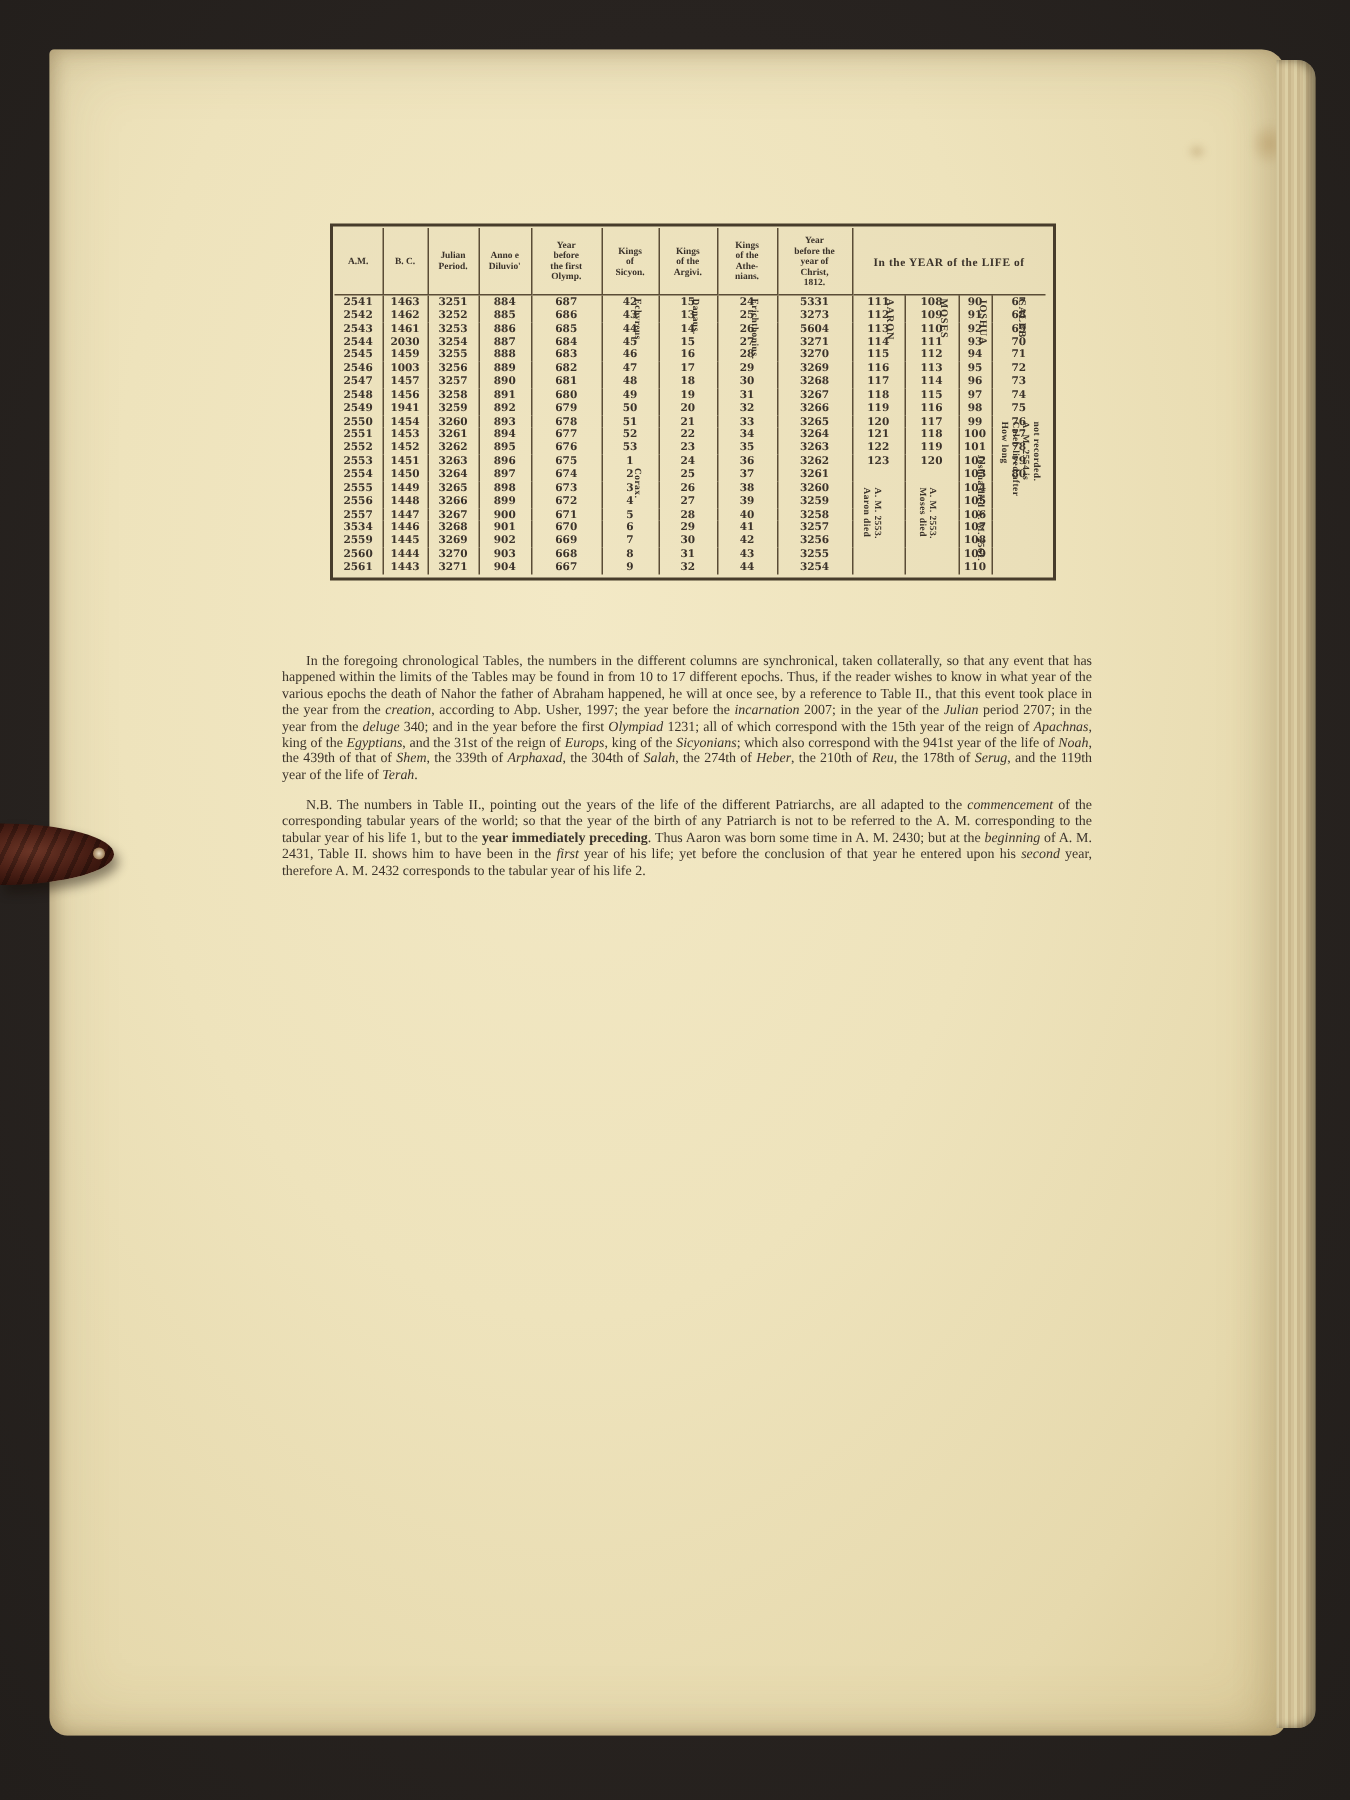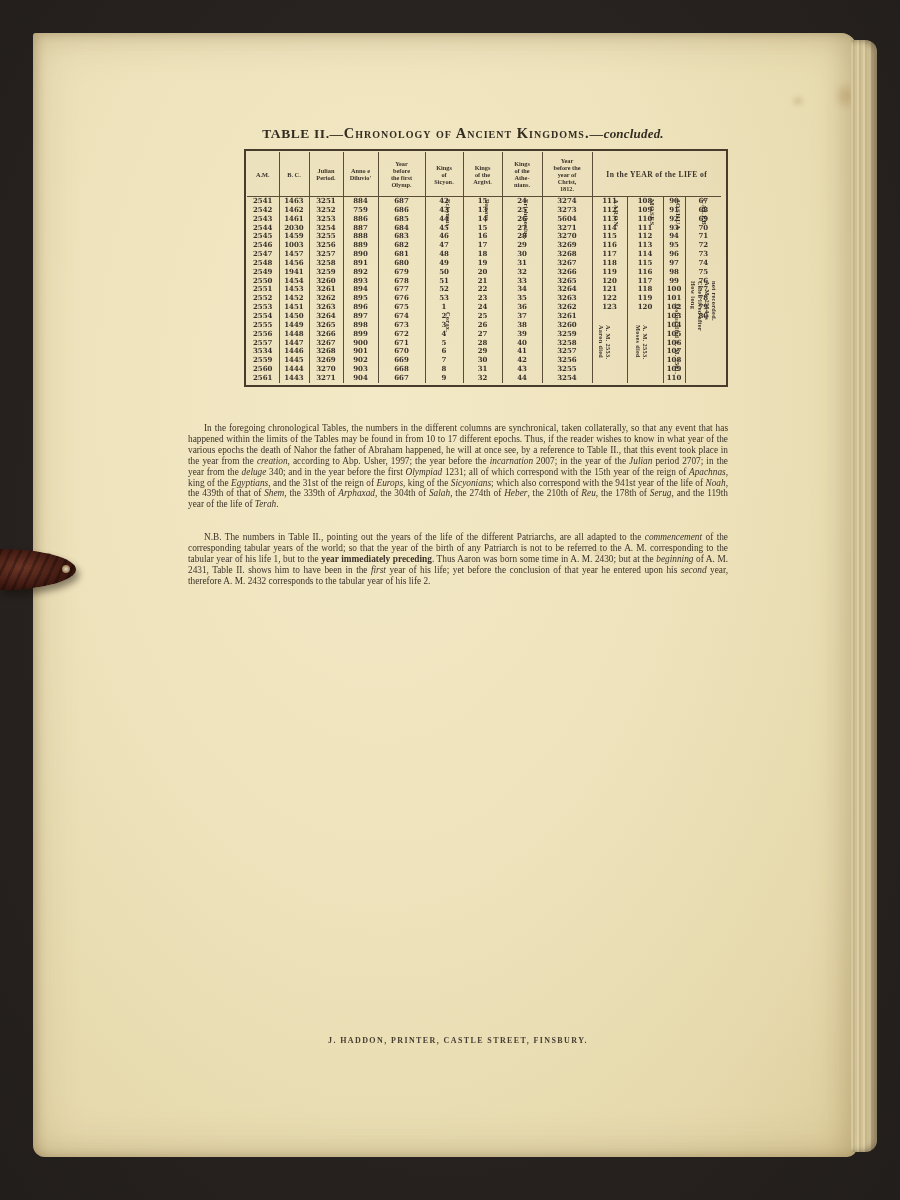--- a/index.html
+++ b/index.html
@@ -27,21 +27,21 @@
         border-radius:inherit;opacity:.5;
         background:repeating-linear-gradient(115deg,rgba(0,0,0,.55) 0 3px,rgba(0,0,0,0) 3px 9px);}
   .clasp:after{content:"";position:absolute;right:6px;top:16px;width:8px;height:8px;border-radius:50%;
         background:radial-gradient(#e8dcc2,#9a7b55 70%,rgba(0,0,0,0));}
   
   .title{position:absolute;left:160px;top:92px;width:540px;text-align:center;
          color:#332c22;font-size:13.5px;font-weight:700;letter-spacing:.6px;white-space:nowrap;}
   .title .seg-sc{font-variant:small-caps;font-size:14.5px;letter-spacing:1px;}
   .title .seg-it{font-style:italic;font-weight:600;font-size:13px;letter-spacing:.2px;}
   
-  .table-frame{position:absolute;left:211px;top:116px;width:478px;
+  .table-frame{position:absolute;left:187px;top:116px;width:478px;
          border:2px solid #473c2b;padding:1px 1px 2px 1px;background:rgba(0,0,0,0.015);}
   table.chron{border-collapse:collapse;table-layout:fixed;width:474px;color:#3a322a;}
   table.chron th,table.chron td{border-left:1px solid #5a4c36;padding:0;margin:0;}
   table.chron th:first-child,table.chron td:first-child{border-left:none;}
   table.chron th{height:44px;vertical-align:middle;text-align:center;
          font-size:6.3px;line-height:7px;font-weight:700;white-space:pre-line;
          border-bottom:1px solid #5a4c36;}
   table.chron th.life{font-size:7.6px;letter-spacing:.4px;white-space:nowrap;}
   table.chron td{height:8.85px;line-height:8.85px;font-size:7px;font-weight:700;
          text-align:center;overflow:hidden;white-space:nowrap;
@@ -51,33 +51,32 @@
         white-space:pre-line;color:#3a322a;font-size:6.3px;line-height:7px;
         letter-spacing:.3px;font-weight:700;}
   .vlab.kings{font-weight:600;}
   .vlab.name{font-size:6.8px;letter-spacing:.6px;}
   
   .bodytext{position:absolute;left:155px;width:540px;color:#3b332a;
         font-size:9.3px;line-height:10.9px;text-align:justify;}
   .bodytext p{margin:0;text-indent:16px;}
   .seg-i{font-style:italic;}
   .seg-b{font-weight:700;}
-  #para1{top:390px;}
+  #para1{top:403px;}
   #para2{top:499px;}
   
   .imprint{position:absolute;left:155px;top:1003px;width:540px;text-align:center;
         font-size:8px;font-weight:700;letter-spacing:1.4px;color:#463d31;white-space:nowrap;}
 </style>
 </head>
 <body>
 
 <div class="scene">
   <div class="page">
 
-    <div class="title" id="title"><span>TABLE II.—</span><span class="seg-sc">Chronology of Ancient Kingdoms.</span><span>—</span><span class="seg-it">concluded.</span></div>
 
     <div class="table-frame">
       <table class="chron" id="chron-table">
           <colgroup>
             <col style="width: 32px;">
             <col style="width: 30px;">
             <col style="width: 34px;">
             <col style="width: 35px;">
             <col style="width: 47px;">
             <col style="width: 38px;">
@@ -122,31 +121,31 @@
           <tbody>
             <tr>
               <td>2541</td>
               <td>1463</td>
               <td>3251</td>
               <td>884</td>
               <td>687</td>
               <td>42</td>
               <td>15</td>
               <td>24</td>
-              <td>3274</td>
+              <td>5331</td>
               <td>111</td>
               <td>108</td>
               <td>90</td>
               <td>67</td>
             </tr>
             <tr>
               <td>2542</td>
               <td>1462</td>
               <td>3252</td>
-              <td>759</td>
+              <td>885</td>
               <td>686</td>
               <td>43</td>
               <td>13</td>
               <td>25</td>
               <td>3273</td>
               <td>112</td>
               <td>109</td>
               <td>91</td>
               <td>68</td>
             </tr>
@@ -457,21 +456,20 @@
 not recorded.</div>
     </div>
 
     <div class="bodytext" id="para1">
       <p><span>In the foregoing chronological Tables, the numbers in the different columns are synchronical, taken collaterally, so that any event that has happened within the limits of the Tables may be found in from 10 to 17 different epochs.  Thus, if the reader wishes to know in what year of the various epochs the death of Nahor the father of Abraham happened, he will at once see, by a reference to Table II., that this event took place in the year from the </span><span class="seg-i">creation</span><span>, according to Abp. Usher, 1997; the year before the </span><span class="seg-i">incarnation</span><span> 2007; in the year of the </span><span class="seg-i">Julian</span><span> period 2707; in the year from the </span><span class="seg-i">deluge</span><span> 340; and in the year before the first </span><span class="seg-i">Olympiad</span><span> 1231; all of which correspond with the 15th year of the reign of </span><span class="seg-i">Apachnas</span><span>, king of the </span><span class="seg-i">Egyptians</span><span>, and the 31st of the reign of </span><span class="seg-i">Europs</span><span>, king of the </span><span class="seg-i">Sicyonians</span><span>; which also correspond with the 941st year of the life of </span><span class="seg-i">Noah</span><span>, the 439th of that of </span><span class="seg-i">Shem</span><span>, the 339th of </span><span class="seg-i">Arphaxad</span><span>, the 304th of </span><span class="seg-i">Salah</span><span>, the 274th of </span><span class="seg-i">Heber</span><span>, the 210th of </span><span class="seg-i">Reu</span><span>, the 178th of </span><span class="seg-i">Serug</span><span>, and the 119th year of the life of </span><span class="seg-i">Terah</span><span>.</span></p>
     </div>
     <div class="bodytext" id="para2">
       <p><span>N.B.  The numbers in Table II., pointing out the years of the life of the different Patriarchs, are all adapted to the </span><span class="seg-i">commencement</span><span> of the corresponding tabular years of the world; so that the year of the birth of any Patriarch is not to be referred to the A. M. corresponding to the tabular year of his life 1, but to the </span><span class="seg-b">year immediately preceding</span><span>.  Thus Aaron was born some time in A. M. 2430; but at the </span><span class="seg-i">beginning</span><span> of A. M. 2431, Table II. shows him to have been in the </span><span class="seg-i">first</span><span> year of his life; yet before the conclusion of that year he entered upon his </span><span class="seg-i">second</span><span> year, therefore A. M. 2432 corresponds to the tabular year of his life 2.</span></p>
     </div>
 
-    <div class="imprint">J. HADDON, PRINTER, CASTLE STREET, FINSBURY.</div>
 
     <div class="stain s1"></div>
     <div class="stain s2"></div>
     <div class="stain s3"></div>
   </div>
 
   <div class="fore-edge"></div>
   <div class="clasp"></div>
 </div>
 

